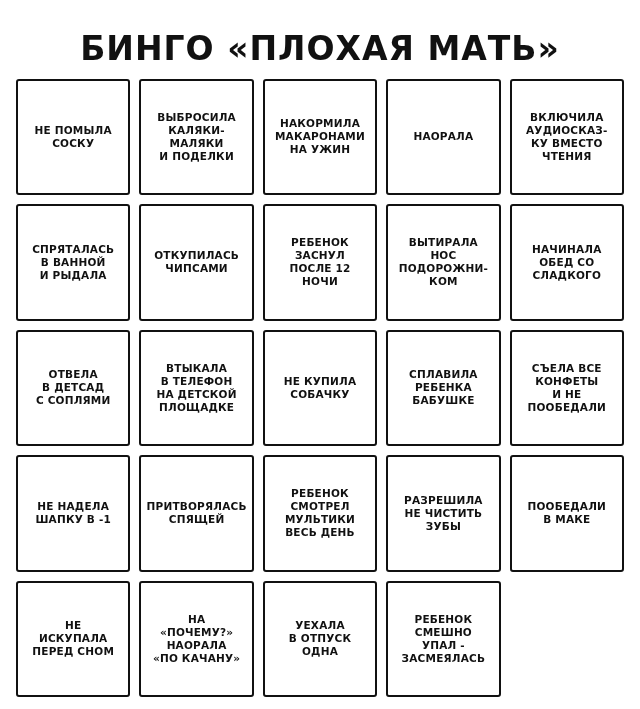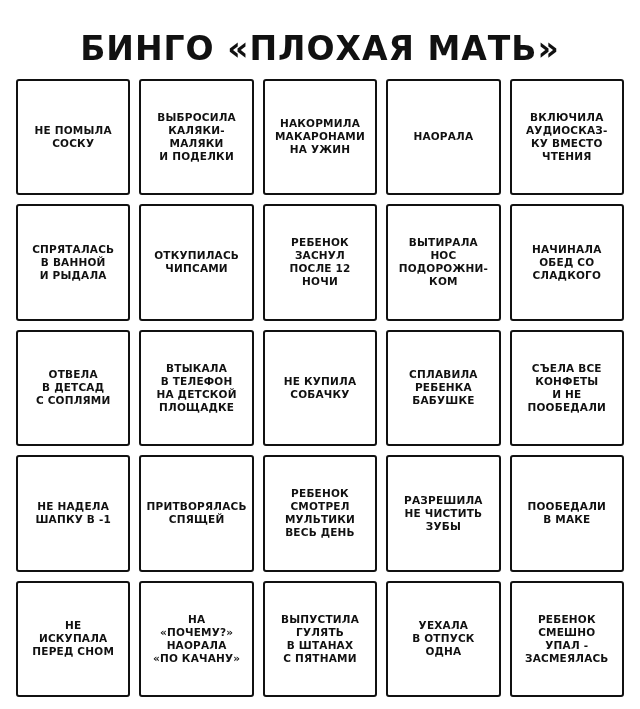--- a/index.html
+++ b/index.html
@@ -175,26 +175,20 @@
 ИСКУПАЛА
 ПЕРЕД СНОМ</span>
       </div>
     <div class="cell">
         <span class="cell-text">НА
 «ПОЧЕМУ?»
 НАОРАЛА
 «ПО КАЧАНУ»</span>
       </div>
     <div class="cell">
-        <span class="cell-text">ВЫПУСТИЛА
-ГУЛЯТЬ
-В ШТАНАХ
-С ПЯТНАМИ</span>
-      </div>
-    <div class="cell">
         <span class="cell-text">УЕХАЛА
 В ОТПУСК
 ОДНА</span>
       </div>
     <div class="cell">
         <span class="cell-text">РЕБЕНОК
 СМЕШНО
 УПАЛ -
 ЗАСМЕЯЛАСЬ</span>
       </div>

